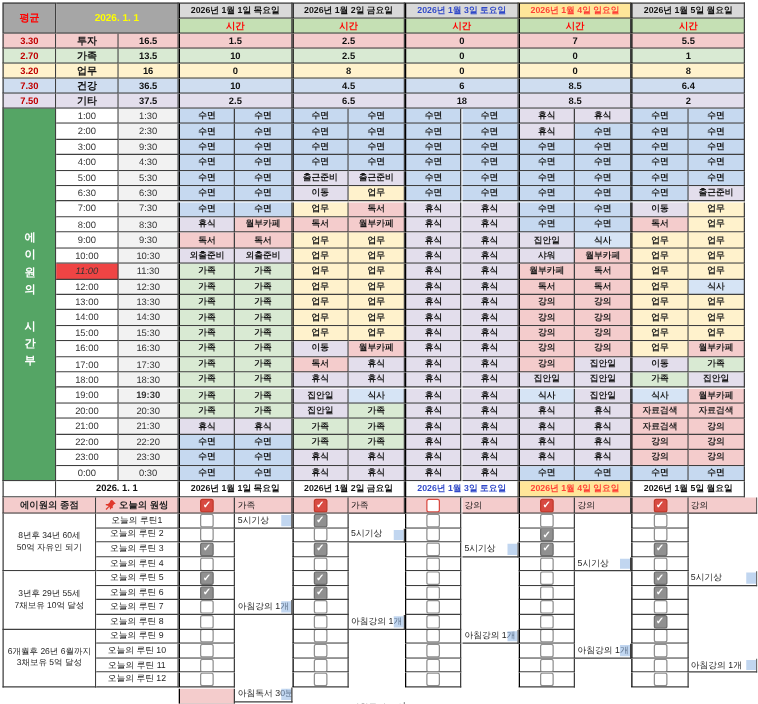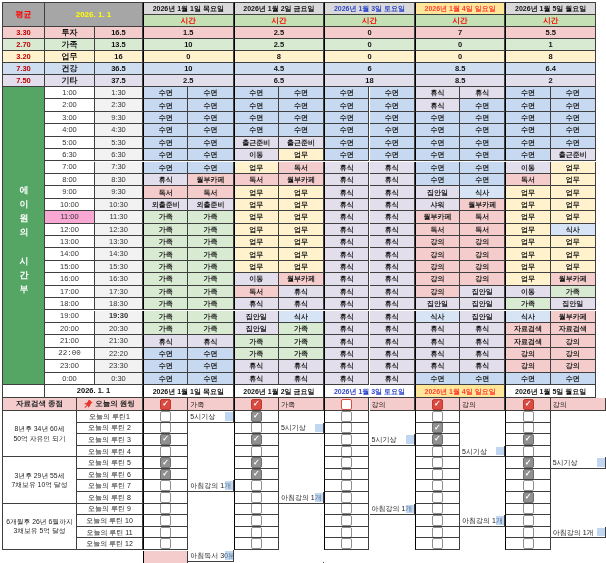--- a/index.html
+++ b/index.html
@@ -210,21 +210,21 @@
     <div class="cell bold daystart" style="left: 143px; top: 198.75px; width: 45.3px; height: 12.4167px; background: rgb(227, 222, 236); color: rgb(26, 26, 26); font-size: 7px;">외출준비</div>
     <div class="cell bold" style="left: 188.3px; top: 198.75px; width: 45.3px; height: 12.4167px; background: rgb(227, 222, 236); color: rgb(26, 26, 26); font-size: 7px;">외출준비</div>
     <div class="cell bold daystart" style="left: 233.6px; top: 198.75px; width: 45.3px; height: 12.4167px; background: rgb(255, 242, 204); color: rgb(26, 26, 26); font-size: 7px;">업무</div>
     <div class="cell bold" style="left: 278.9px; top: 198.75px; width: 45.3px; height: 12.4167px; background: rgb(255, 242, 204); color: rgb(26, 26, 26); font-size: 7px;">업무</div>
     <div class="cell bold daystart" style="left: 324.2px; top: 198.75px; width: 45.3px; height: 12.4167px; background: rgb(227, 222, 236); color: rgb(26, 26, 26); font-size: 7px;">휴식</div>
     <div class="cell bold" style="left: 369.5px; top: 198.75px; width: 45.3px; height: 12.4167px; background: rgb(227, 222, 236); color: rgb(26, 26, 26); font-size: 7px;">휴식</div>
     <div class="cell bold daystart" style="left: 414.8px; top: 198.75px; width: 45.3px; height: 12.4167px; background: rgb(227, 222, 236); color: rgb(26, 26, 26); font-size: 7px;">샤워</div>
     <div class="cell bold" style="left: 460.1px; top: 198.75px; width: 45.3px; height: 12.4167px; background: rgb(244, 204, 204); color: rgb(26, 26, 26); font-size: 7px;">월부카페</div>
     <div class="cell bold daystart" style="left: 505.4px; top: 198.75px; width: 45.3px; height: 12.4167px; background: rgb(255, 242, 204); color: rgb(26, 26, 26); font-size: 7px;">업무</div>
     <div class="cell bold" style="left: 550.7px; top: 198.75px; width: 45.3px; height: 12.4167px; background: rgb(255, 242, 204); color: rgb(26, 26, 26); font-size: 7px;">업무</div>
-    <div class="cell" style="left: 45px; top: 211.167px; width: 50px; height: 12.4167px; background: #f9a8d4; color: rgb(51, 51, 51); font-size: 7.5px;">11:00</div>
+    <div class="cell" style="left: 45px; top: 211.167px; width: 50px; height: 12.4167px; background: #ef4444; color: rgb(51, 51, 51); font-size: 7.5px; font-style: italic;">11:00</div>
     <div class="cell" style="left: 95px; top: 211.167px; width: 48px; height: 12.4167px; background: rgb(242, 242, 242); color: rgb(51, 51, 51); font-size: 7.5px;">11:30</div>
     <div class="cell bold daystart" style="left: 143px; top: 211.167px; width: 45.3px; height: 12.4167px; background: rgb(217, 234, 211); color: rgb(26, 26, 26); font-size: 7px;">가족</div>
     <div class="cell bold" style="left: 188.3px; top: 211.167px; width: 45.3px; height: 12.4167px; background: rgb(217, 234, 211); color: rgb(26, 26, 26); font-size: 7px;">가족</div>
     <div class="cell bold daystart" style="left: 233.6px; top: 211.167px; width: 45.3px; height: 12.4167px; background: rgb(255, 242, 204); color: rgb(26, 26, 26); font-size: 7px;">업무</div>
     <div class="cell bold" style="left: 278.9px; top: 211.167px; width: 45.3px; height: 12.4167px; background: rgb(255, 242, 204); color: rgb(26, 26, 26); font-size: 7px;">업무</div>
     <div class="cell bold daystart" style="left: 324.2px; top: 211.167px; width: 45.3px; height: 12.4167px; background: rgb(227, 222, 236); color: rgb(26, 26, 26); font-size: 7px;">휴식</div>
     <div class="cell bold" style="left: 369.5px; top: 211.167px; width: 45.3px; height: 12.4167px; background: rgb(227, 222, 236); color: rgb(26, 26, 26); font-size: 7px;">휴식</div>
     <div class="cell bold daystart" style="left: 414.8px; top: 211.167px; width: 45.3px; height: 12.4167px; background: rgb(244, 204, 204); color: rgb(26, 26, 26); font-size: 7px;">월부카페</div>
     <div class="cell bold" style="left: 460.1px; top: 211.167px; width: 45.3px; height: 12.4167px; background: rgb(244, 204, 204); color: rgb(26, 26, 26); font-size: 7px;">독서</div>
     <div class="cell bold daystart" style="left: 505.4px; top: 211.167px; width: 45.3px; height: 12.4167px; background: rgb(255, 242, 204); color: rgb(26, 26, 26); font-size: 7px;">업무</div>
@@ -342,21 +342,21 @@
     <div class="cell bold daystart" style="left: 143px; top: 335.334px; width: 45.3px; height: 12.4167px; background: rgb(227, 222, 236); color: rgb(26, 26, 26); font-size: 7px;">휴식</div>
     <div class="cell bold" style="left: 188.3px; top: 335.334px; width: 45.3px; height: 12.4167px; background: rgb(227, 222, 236); color: rgb(26, 26, 26); font-size: 7px;">휴식</div>
     <div class="cell bold daystart" style="left: 233.6px; top: 335.334px; width: 45.3px; height: 12.4167px; background: rgb(217, 234, 211); color: rgb(26, 26, 26); font-size: 7px;">가족</div>
     <div class="cell bold" style="left: 278.9px; top: 335.334px; width: 45.3px; height: 12.4167px; background: rgb(217, 234, 211); color: rgb(26, 26, 26); font-size: 7px;">가족</div>
     <div class="cell bold daystart" style="left: 324.2px; top: 335.334px; width: 45.3px; height: 12.4167px; background: rgb(227, 222, 236); color: rgb(26, 26, 26); font-size: 7px;">휴식</div>
     <div class="cell bold" style="left: 369.5px; top: 335.334px; width: 45.3px; height: 12.4167px; background: rgb(227, 222, 236); color: rgb(26, 26, 26); font-size: 7px;">휴식</div>
     <div class="cell bold daystart" style="left: 414.8px; top: 335.334px; width: 45.3px; height: 12.4167px; background: rgb(227, 222, 236); color: rgb(26, 26, 26); font-size: 7px;">휴식</div>
     <div class="cell bold" style="left: 460.1px; top: 335.334px; width: 45.3px; height: 12.4167px; background: rgb(227, 222, 236); color: rgb(26, 26, 26); font-size: 7px;">휴식</div>
     <div class="cell bold daystart" style="left: 505.4px; top: 335.334px; width: 45.3px; height: 12.4167px; background: rgb(244, 204, 204); color: rgb(26, 26, 26); font-size: 7px;">자료검색</div>
     <div class="cell bold" style="left: 550.7px; top: 335.334px; width: 45.3px; height: 12.4167px; background: rgb(244, 204, 204); color: rgb(26, 26, 26); font-size: 7px;">강의</div>
-    <div class="cell" style="left: 45px; top: 347.751px; width: 50px; height: 12.4167px; background: rgb(255, 255, 255); color: rgb(51, 51, 51); font-size: 7.5px; font-family: Liberation Mono, monospace;">22:00</div>
+    <div class="cell" style="left: 45px; top: 347.751px; width: 50px; height: 12.4167px; background: rgb(255, 255, 255); color: rgb(51, 51, 51); font-size: 7.5px;">22:00</div>
     <div class="cell" style="left: 95px; top: 347.751px; width: 48px; height: 12.4167px; background: rgb(242, 242, 242); color: rgb(51, 51, 51); font-size: 7.5px;">22:20</div>
     <div class="cell bold daystart" style="left: 143px; top: 347.751px; width: 45.3px; height: 12.4167px; background: rgb(198, 217, 240); color: rgb(26, 26, 26); font-size: 7px;">수면</div>
     <div class="cell bold" style="left: 188.3px; top: 347.751px; width: 45.3px; height: 12.4167px; background: rgb(198, 217, 240); color: rgb(26, 26, 26); font-size: 7px;">수면</div>
     <div class="cell bold daystart" style="left: 233.6px; top: 347.751px; width: 45.3px; height: 12.4167px; background: rgb(217, 234, 211); color: rgb(26, 26, 26); font-size: 7px;">가족</div>
     <div class="cell bold" style="left: 278.9px; top: 347.751px; width: 45.3px; height: 12.4167px; background: rgb(217, 234, 211); color: rgb(26, 26, 26); font-size: 7px;">가족</div>
     <div class="cell bold daystart" style="left: 324.2px; top: 347.751px; width: 45.3px; height: 12.4167px; background: rgb(227, 222, 236); color: rgb(26, 26, 26); font-size: 7px;">휴식</div>
     <div class="cell bold" style="left: 369.5px; top: 347.751px; width: 45.3px; height: 12.4167px; background: rgb(227, 222, 236); color: rgb(26, 26, 26); font-size: 7px;">휴식</div>
     <div class="cell bold daystart" style="left: 414.8px; top: 347.751px; width: 45.3px; height: 12.4167px; background: rgb(227, 222, 236); color: rgb(26, 26, 26); font-size: 7px;">휴식</div>
     <div class="cell bold" style="left: 460.1px; top: 347.751px; width: 45.3px; height: 12.4167px; background: rgb(227, 222, 236); color: rgb(26, 26, 26); font-size: 7px;">휴식</div>
     <div class="cell bold daystart" style="left: 505.4px; top: 347.751px; width: 45.3px; height: 12.4167px; background: rgb(244, 204, 204); color: rgb(26, 26, 26); font-size: 7px;">강의</div>
@@ -385,21 +385,21 @@
     <div class="cell bold" style="left: 460.1px; top: 372.584px; width: 45.3px; height: 12.4167px; background: rgb(198, 217, 240); color: rgb(26, 26, 26); font-size: 7px;">수면</div>
     <div class="cell bold daystart" style="left: 505.4px; top: 372.584px; width: 45.3px; height: 12.4167px; background: rgb(198, 217, 240); color: rgb(26, 26, 26); font-size: 7px;">수면</div>
     <div class="cell bold" style="left: 550.7px; top: 372.584px; width: 45.3px; height: 12.4167px; background: rgb(198, 217, 240); color: rgb(26, 26, 26); font-size: 7px;">수면</div>
     <div class="cell leftline" style="left: 2px; top: 385px; width: 43px; height: 13px; background: rgb(255, 255, 255);"></div>
     <div class="cell bold" style="left: 45px; top: 385px; width: 98px; height: 13px; background: rgb(255, 255, 255); font-size: 7.5px;">2026. 1. 1</div>
     <div class="cell bold daystart" style="left: 143px; top: 385px; width: 90.6px; height: 13px; background: rgb(255, 255, 255); color: rgb(17, 17, 17); font-size: 7px;">2026년 1월 1일 목요일</div>
     <div class="cell bold daystart" style="left: 233.6px; top: 385px; width: 90.6px; height: 13px; background: rgb(255, 255, 255); color: rgb(17, 17, 17); font-size: 7px;">2026년 1월 2일 금요일</div>
     <div class="cell bold daystart" style="left: 324.2px; top: 385px; width: 90.6px; height: 13px; background: rgb(255, 255, 255); color: rgb(47, 72, 200); font-size: 7px;">2026년 1월 3일 토요일</div>
     <div class="cell bold daystart" style="left: 414.8px; top: 385px; width: 90.6px; height: 13px; background: rgb(255, 230, 153); color: rgb(255, 65, 54); font-size: 7px;">2026년 1월 4일 일요일</div>
     <div class="cell bold daystart" style="left: 505.4px; top: 385px; width: 90.6px; height: 13px; background: rgb(255, 255, 255); color: rgb(17, 17, 17); font-size: 7px;">2026년 1월 5일 월요일</div>
-    <div class="cell bold leftline" style="left: 2px; top: 398px; width: 75px; height: 13px; background: rgb(244, 204, 204); color: rgb(38, 38, 38); font-size: 7.5px;">자료검색 종점</div>
+    <div class="cell bold leftline" style="left: 2px; top: 398px; width: 75px; height: 13px; background: rgb(244, 204, 204); color: rgb(38, 38, 38); font-size: 7.5px;">에이원의 종점</div>
     <div class="cell bold" style="left: 77px; top: 398px; width: 66px; height: 13px; background: rgb(244, 204, 204); color: rgb(38, 38, 38); font-size: 7.5px;">
       <span class="pin"><svg width="9" height="9" viewBox="0 0 10 10">
           <path fill="#E0382C" d="M6.2.4l3.4 3.4-1.3.4-1.5 1.6.2 2.1-1.1-.3L4.6 9.2 4 6.6 1.3 9.4.5 8.6 3.3 5.9.8 5.3.6 4.2l2.1-.2L4.3 2.5 4.7 1.2z"></path>
         </svg></span>
       <span>오늘의 원씽</span>
     </div>
     <div class="cell daystart" style="left: 143px; top: 398px; width: 45.3px; height: 13px; background: rgb(244, 204, 204);">
       <div class="cb cb-red-ck">✓</div>
     </div>
     <div class="cell lal" style="left: 188.3px; top: 398px; width: 45.3px; height: 13px; background: rgb(244, 204, 204); font-size: 7px;">가족</div>

